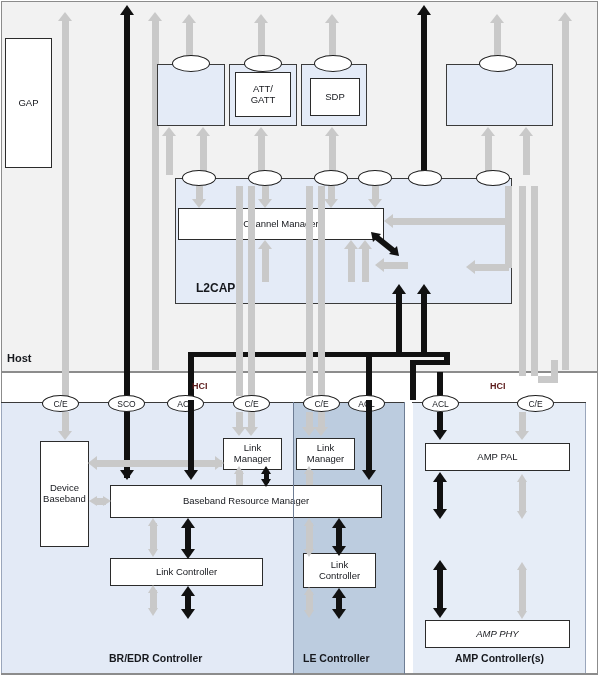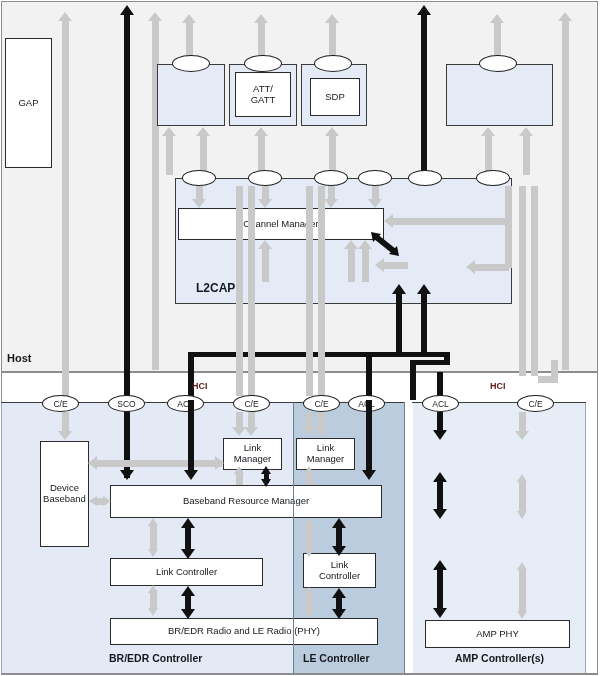--- a/index.html
+++ b/index.html
@@ -313,23 +313,20 @@
   <div class="abs btri-down" style="left:181px;top:549px;"></div>
 
   <div class="abs bline" style="left:336px;top:525px;width:6px;height:24px;"></div>
   <div class="abs btri-up" style="left:332px;top:518px;"></div>
   <div class="abs btri-down" style="left:332px;top:546px;"></div>
 
   <div class="abs gline" style="left:306px;top:523px;width:7px;height:28px;"></div>
   <div class="abs gtri-up-sm" style="left:304px;top:518px;"></div>
   <div class="abs gtri-down-sm" style="left:304px;top:549px;"></div>
 
-  <div class="abs box" style="left:110px;top:618px;width:268px;height:27px;">
-    <span>BR/EDR Radio and LE Radio (PHY)</span>
-  </div>
 
   <div class="abs gline" style="left:150px;top:590px;width:7px;height:20px;"></div>
   <div class="abs gtri-up-sm" style="left:148px;top:585px;"></div>
   <div class="abs gtri-down-sm" style="left:148px;top:608px;"></div>
 
   <div class="abs bline" style="left:185px;top:593px;width:6px;height:18px;"></div>
   <div class="abs btri-up" style="left:181px;top:586px;"></div>
   <div class="abs btri-down" style="left:181px;top:609px;"></div>
 
   <div class="abs gline" style="left:306px;top:592px;width:7px;height:20px;"></div>
@@ -337,21 +334,24 @@
   <div class="abs gtri-down-sm" style="left:304px;top:610px;"></div>
 
   <div class="abs bline" style="left:336px;top:595px;width:6px;height:16px;"></div>
   <div class="abs btri-up" style="left:332px;top:588px;"></div>
   <div class="abs btri-down" style="left:332px;top:609px;"></div>
 
   <div class="abs reg-label" style="left:109px;top:652px;">BR/EDR Controller</div>
   <div class="abs reg-label" style="left:303px;top:652px;">LE Controller</div>
   <div class="abs reg-label" style="left:455px;top:652px;">AMP Controller(s)</div>
 
-  <div class="abs box" style="left:425px;top:620px;width:145px;height:28px;">
+  <div class="abs box" style="left:425px;top:443px;width:145px;height:28px;">
+    <span>AMP PAL</span>
+  </div>
+  <div class="abs box" style="left:425px;top:620px;width:145px;height:28px;font-style:italic;">
     <span>AMP PHY</span>
   </div>
 
   <div class="abs bline" style="left:437px;top:412px;width:6px;height:20px;"></div>
   <div class="abs btri-down" style="left:433px;top:430px;"></div>
 
   <div class="abs gline" style="left:519px;top:412px;width:7px;height:20px;"></div>
   <div class="abs gtri-down" style="left:515px;top:431px;"></div>
 
   <div class="abs bline" style="left:437px;top:481px;width:6px;height:30px;"></div>

